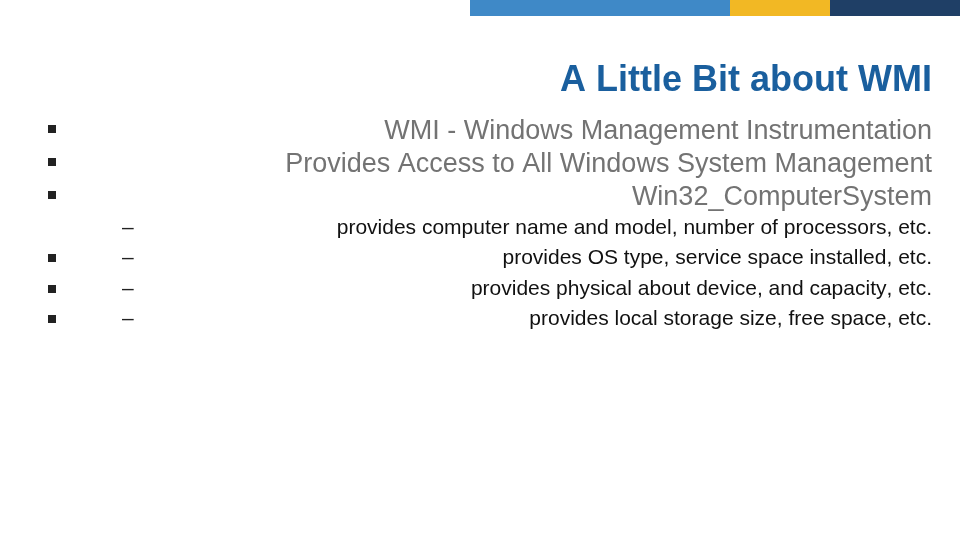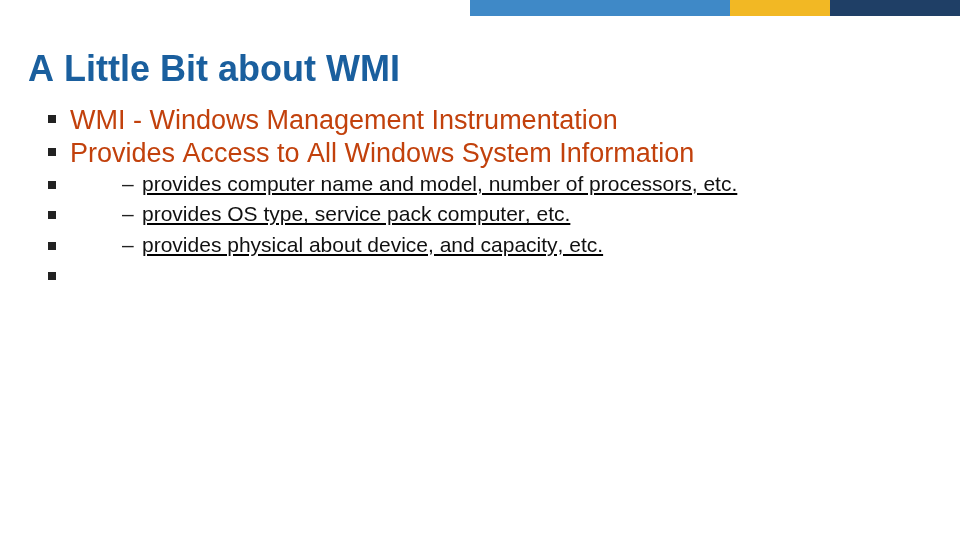--- a/index.html
+++ b/index.html
@@ -18,60 +18,60 @@
     right: 0;
     height: 16px;
     display: flex;
   }
   .topbar .seg {
     height: 16px;
   }
   .slide {
     position: absolute;
     left: 28px;
-    top: 48px;
+    top: 58px;
     right: 28px;
+    text-align: right;
   }
   .title {
     font-size: 36px;
     font-weight: 700;
     color: #1a5f9e;
     margin: 0 0 14px 0;
     letter-spacing: 0px;
   }
   ul.bullets {
     list-style: none;
     padding: 0;
     margin: 0;
   }
   ul.bullets > li {
     position: relative;
     padding-left: 42px;
     margin: 0;
   }
   ul.bullets > li > .label {
     font-size: 27px;
-    color: #c2410c;
+    color: #737373;
     line-height: 1.22;
     display: block;
   }
   ul.bullets > li::before {
     content: "";
     position: absolute;
     left: 20px;
     top: 11px;
     width: 8px;
     height: 8px;
     background: #222;
   }
   ul.sub {
     list-style: none;
     padding: 0;
     margin: 0 0 2px 0;
-    text-decoration: underline;
   }
   ul.sub > li {
     position: relative;
     padding-left: 72px;
     font-size: 21px;
     color: #111;
     line-height: 1.35;
   }
   ul.sub > li::before {
     content: "\2013";
@@ -92,33 +92,37 @@
 </div>
 
 <div class="slide">
   <h1 class="title">A Little Bit about WMI</h1>
 
   <ul class="bullets">
     <li>
       <span class="label">WMI - Windows Management Instrumentation</span>
     </li>
     <li>
-      <span class="label">Provides Access to All Windows System Information</span>
+      <span class="label">Provides Access to All Windows System Management</span>
     </li>
     <li>
+      <span class="label">Win32_ComputerSystem</span>
       <ul class="sub">
         <li>provides computer name and model, number of processors, etc.</li>
       </ul>
     </li>
     <li>
       <ul class="sub">
-        <li>provides OS type, service pack computer, etc.</li>
+        <li>provides OS type, service space installed, etc.</li>
       </ul>
     </li>
     <li>
       <ul class="sub">
         <li>provides physical about device, and capacity, etc.</li>
       </ul>
     </li>
     <li>
+      <ul class="sub">
+        <li>provides local storage size, free space, etc.</li>
+      </ul>
     </li>
   </ul>
 </div>
 
 </body></html>

